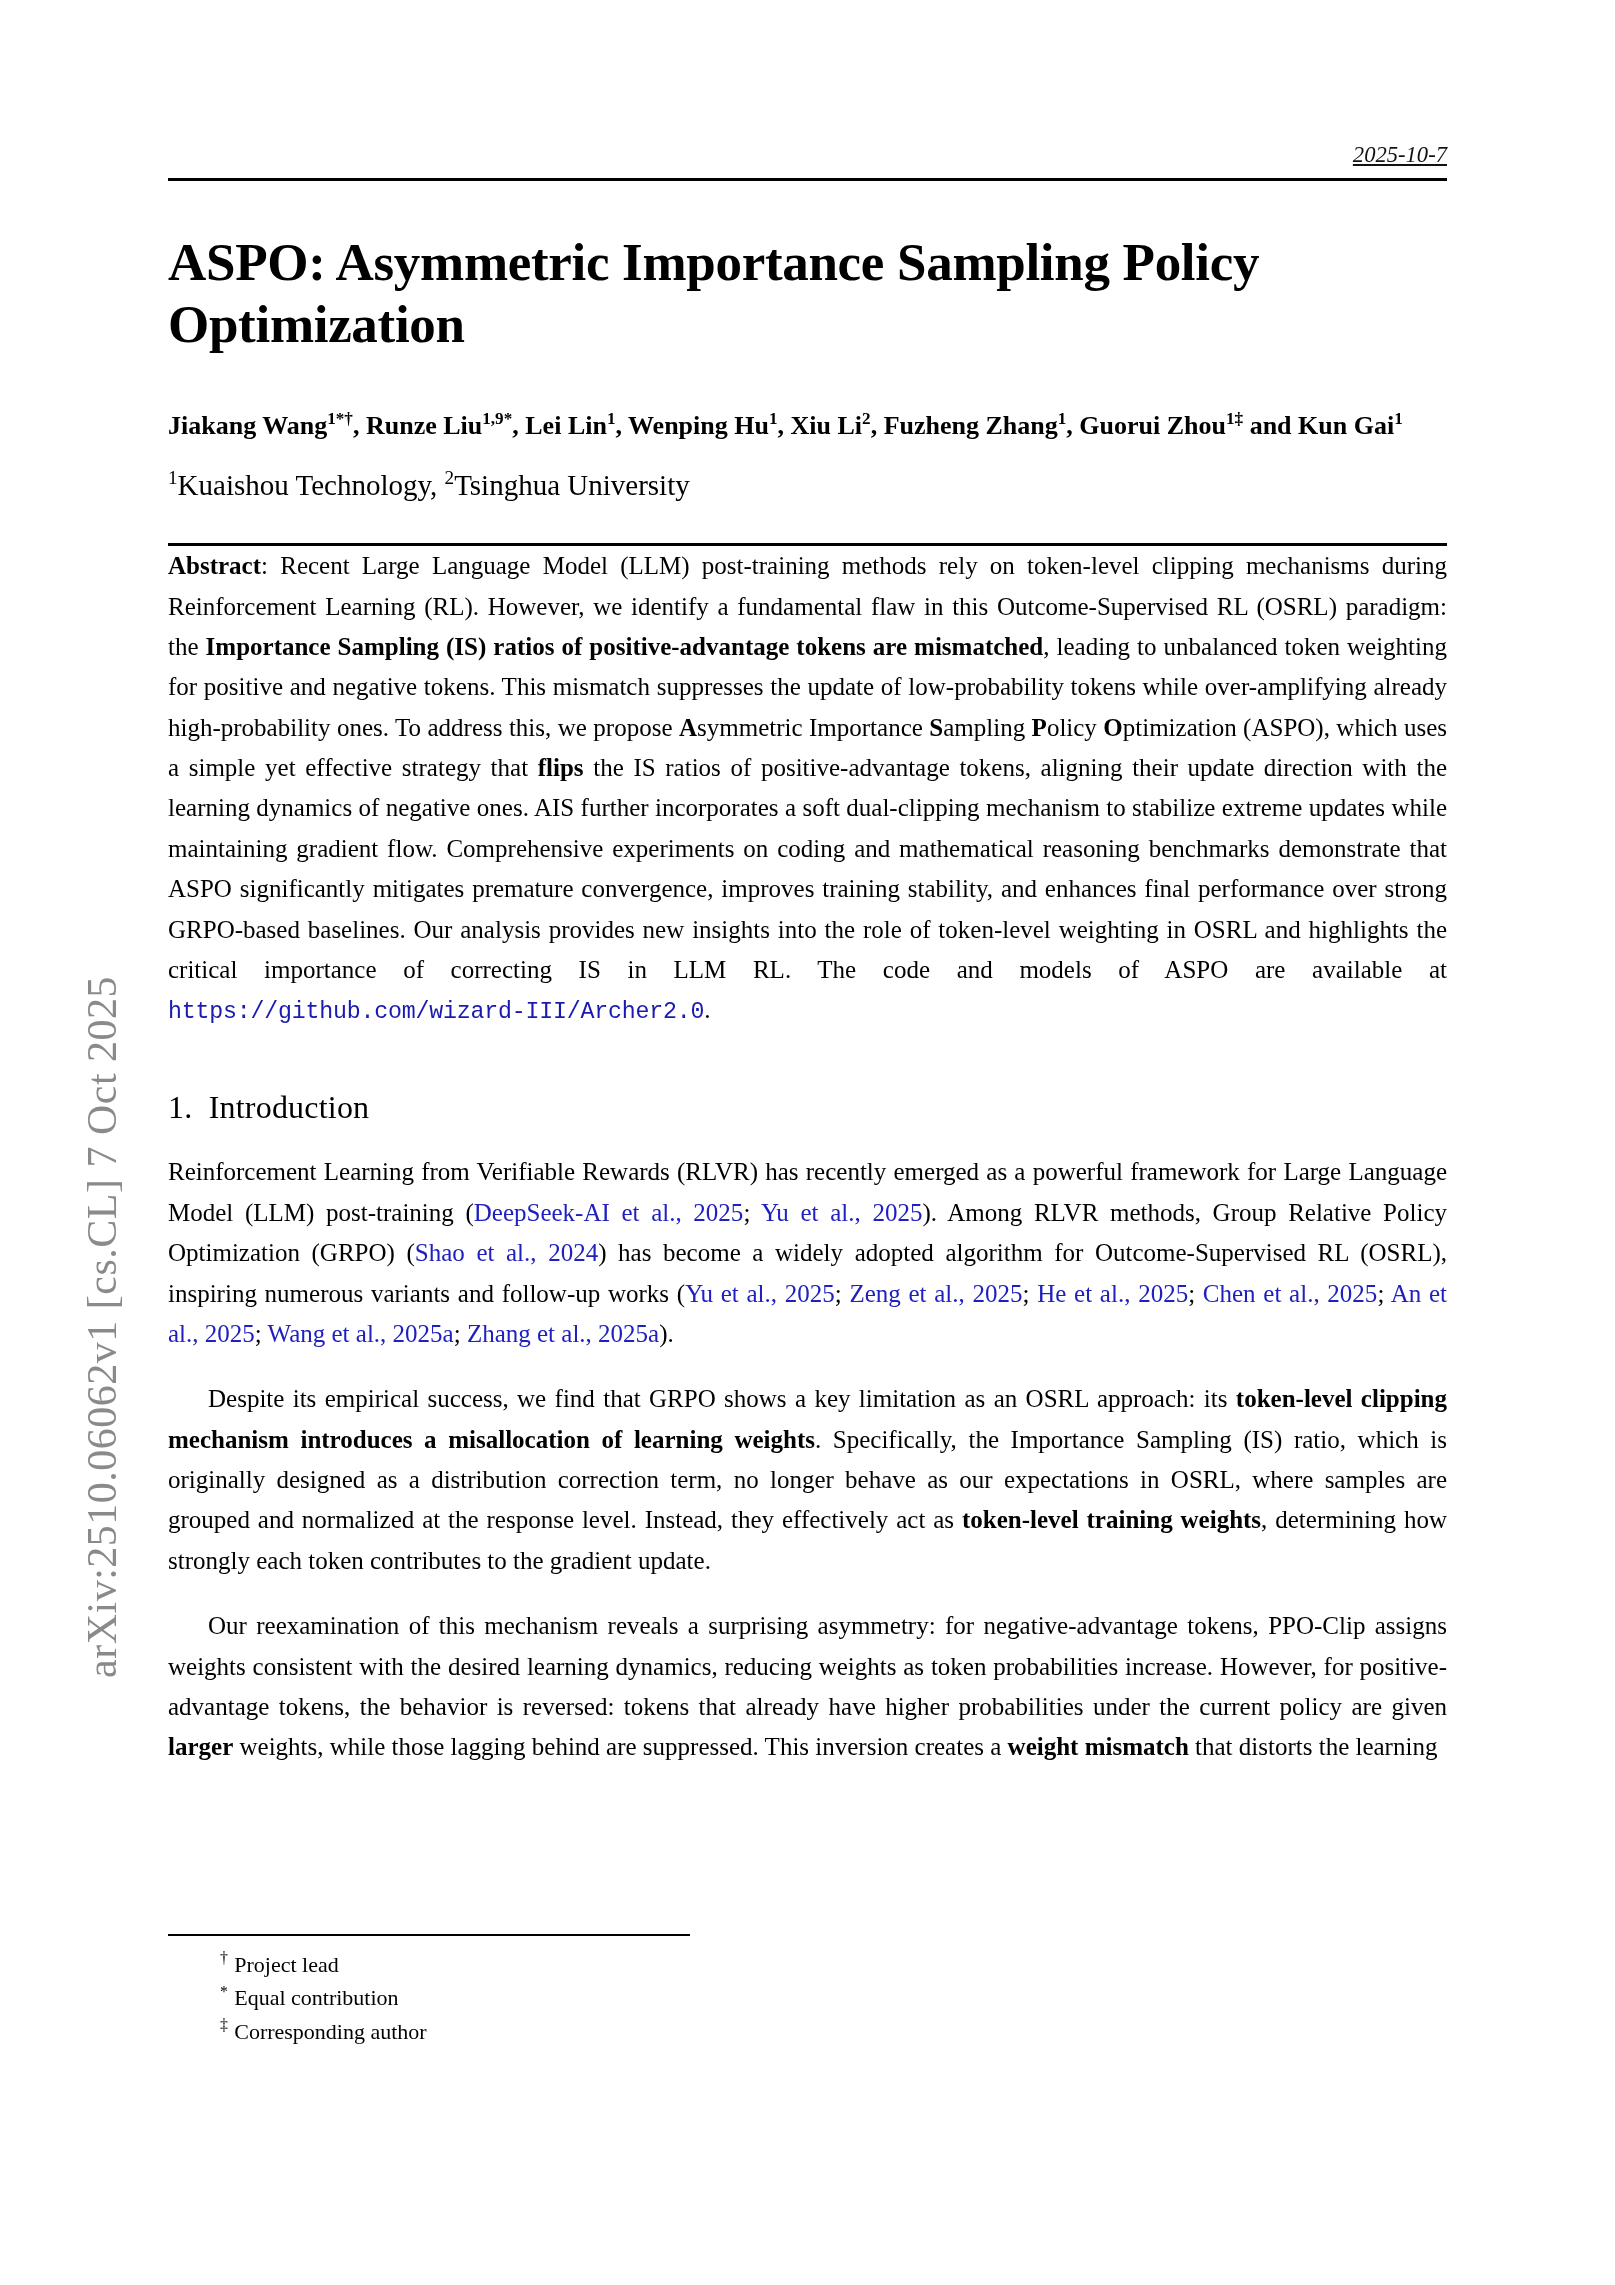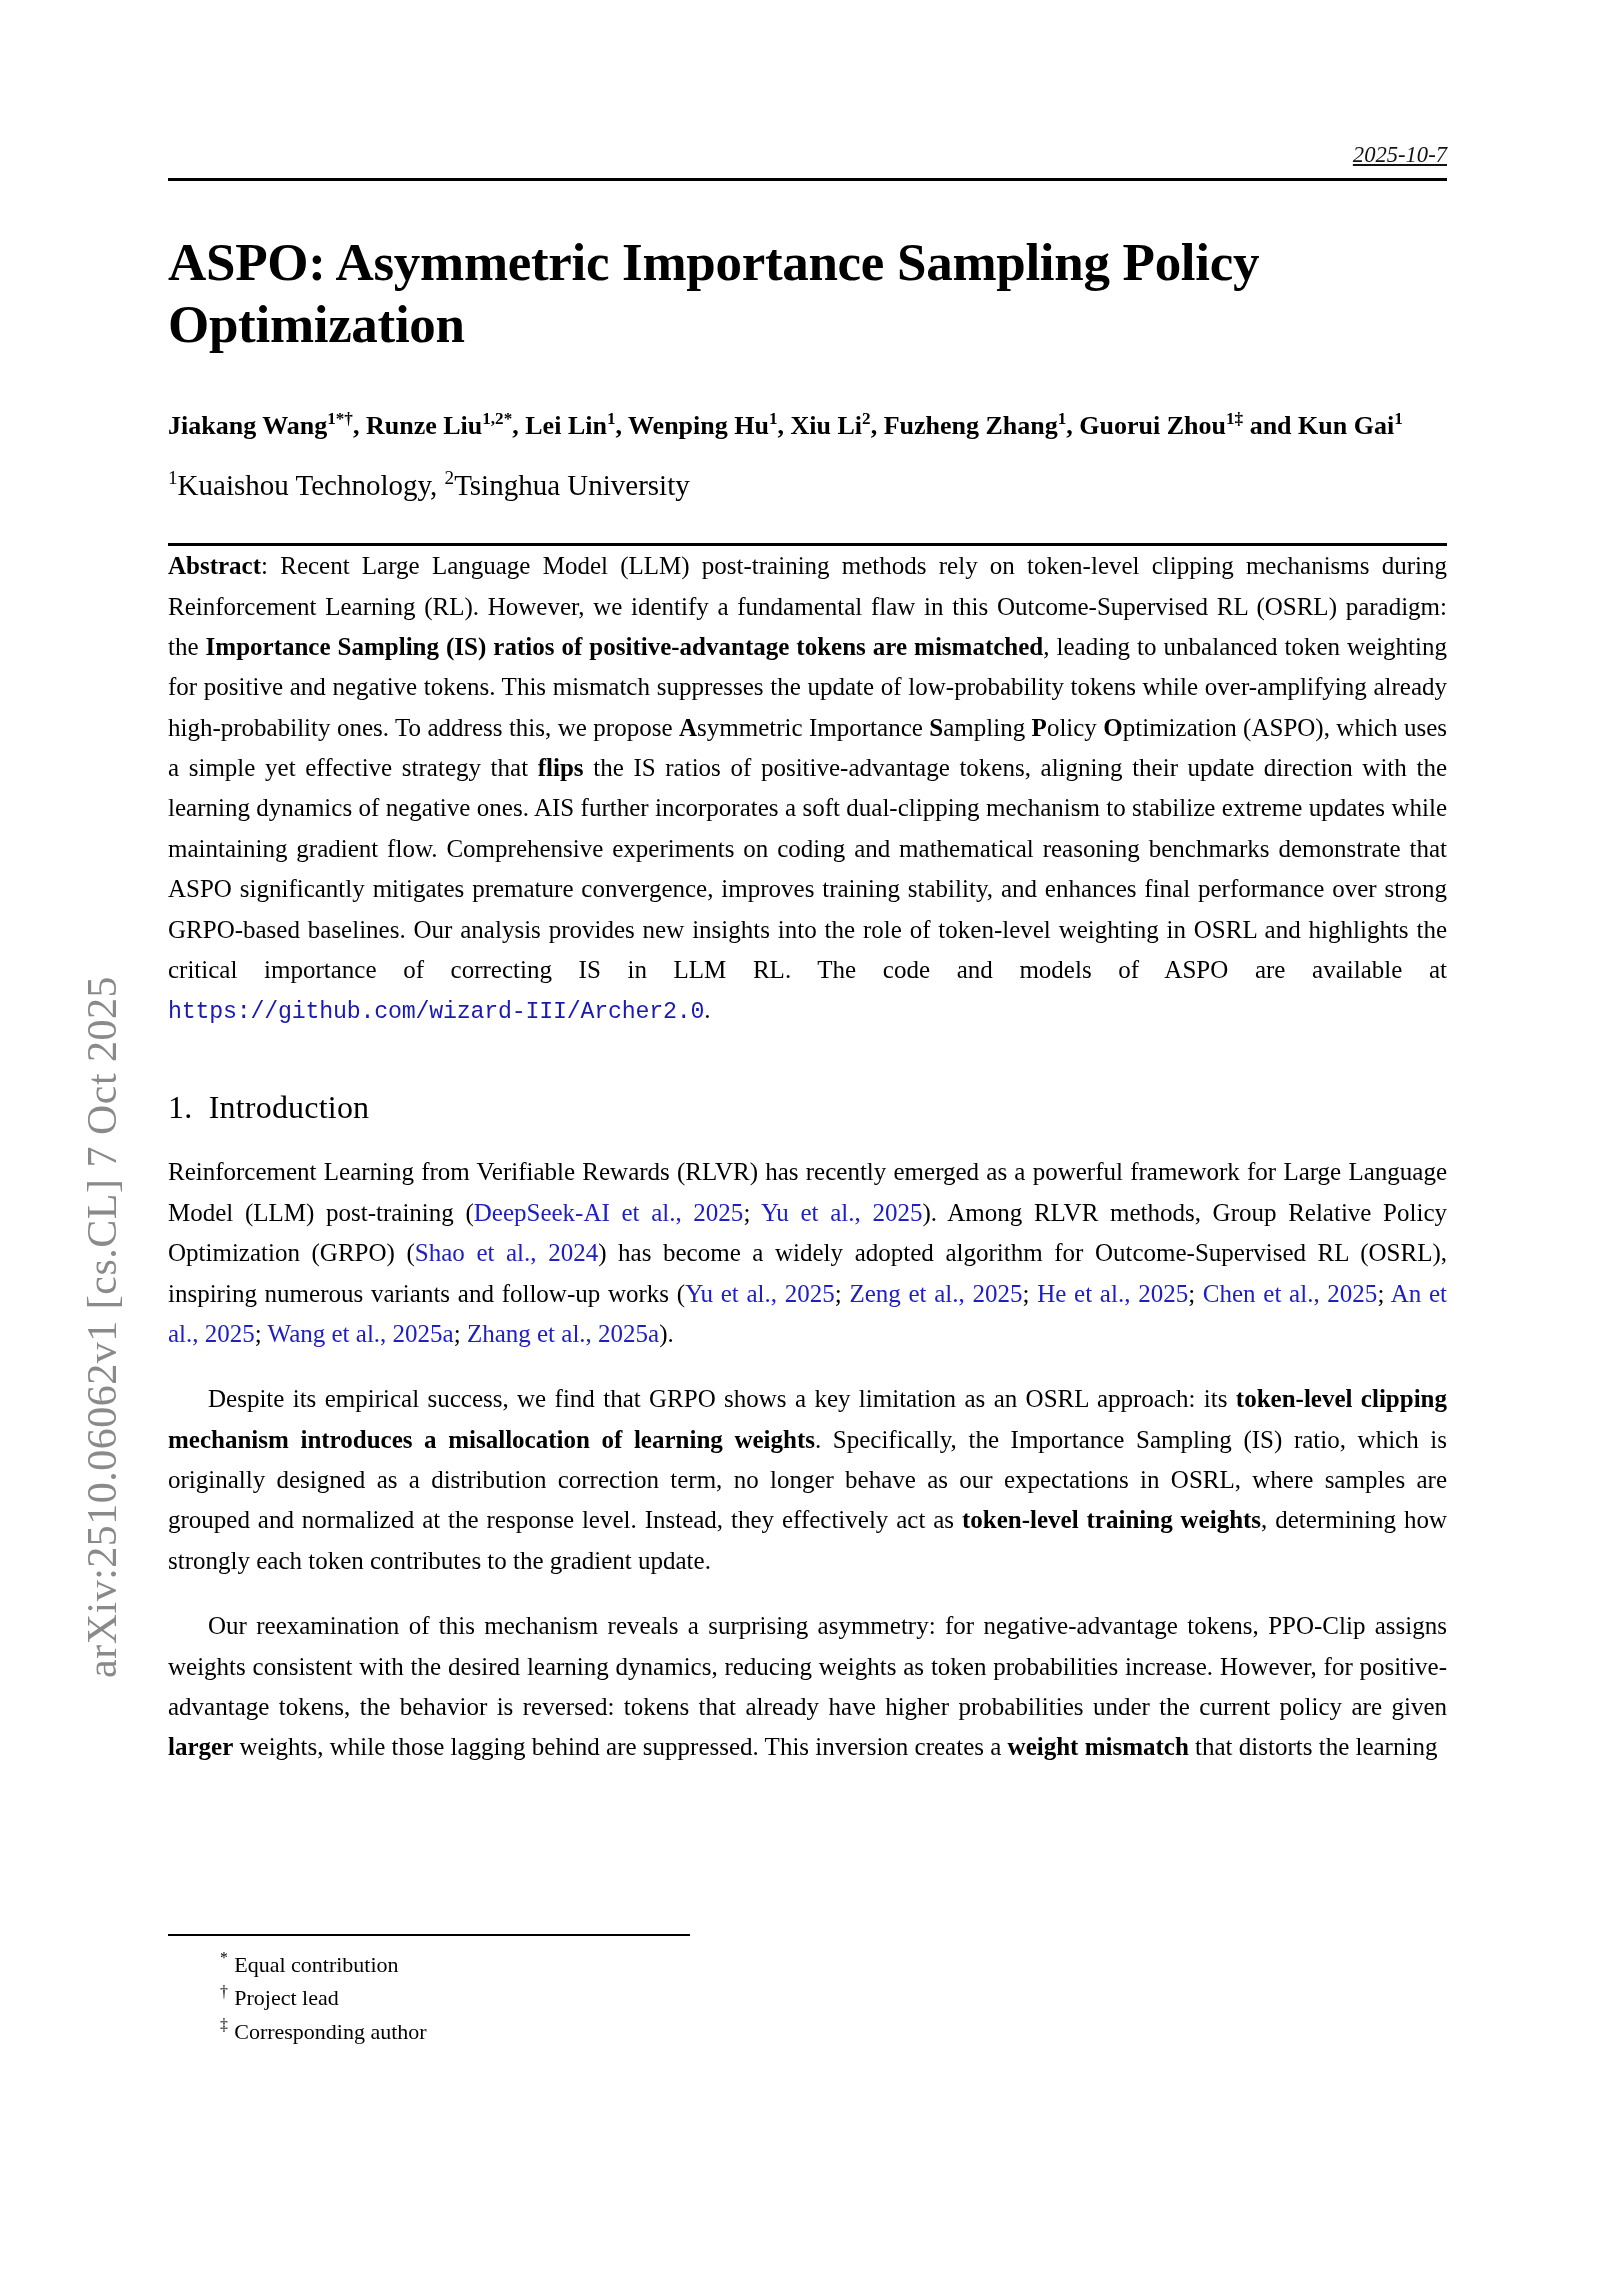--- a/index.html
+++ b/index.html
@@ -167,21 +167,21 @@
   <div class="arxiv-stamp">arXiv:2510.06062v1  [cs.CL]  7 Oct 2025</div>
 
   <div class="col">
 
     <div class="header-date">2025-10-7</div>
 
     <hr class="rule-thick">
 
     <h1 class="title">ASPO: Asymmetric Importance Sampling Policy Optimization</h1>
 
-    <div class="authors">Jiakang Wang<sup>1*†</sup>, Runze Liu<sup>1,2*</sup>, Lei Lin<sup>1</sup>, Wenping Hu<sup>1</sup>, Xiu Li<sup>2</sup>, Fuzheng Zhang<sup>1</sup>, Guorui Zhou<sup>1‡</sup> and Kun Gai<sup>1</sup></div>
+    <div class="authors">Jiakang Wang<sup>1*†</sup>, Runze Liu<sup>1,9*</sup>, Lei Lin<sup>1</sup>, Wenping Hu<sup>1</sup>, Xiu Li<sup>2</sup>, Fuzheng Zhang<sup>1</sup>, Guorui Zhou<sup>1‡</sup> and Kun Gai<sup>1</sup></div>
 
     <div class="affil"><sup>1</sup>Kuaishou Technology, <sup>2</sup>Tsinghua University</div>
 
     <hr class="rule-abstract">
 
     <div class="abstract"><b>Abstract</b>: Recent Large Language Model (LLM) post-training methods rely on token-level clipping mechanisms during Reinforcement Learning (RL). However, we identify a fundamental flaw in this Outcome-Supervised RL (OSRL) paradigm: the <b>Importance Sampling (IS) ratios of positive-advantage tokens are mismatched</b>, leading to unbalanced token weighting for positive and negative tokens. This mismatch suppresses the update of low-probability tokens while over-amplifying already high-probability ones. To address this, we propose <b>A</b>symmetric Importance <b>S</b>ampling <b>P</b>olicy <b>O</b>ptimization (ASPO), which uses a simple yet effective strategy that <b>flips</b> the IS ratios of positive-advantage tokens, aligning their update direction with the learning dynamics of negative ones. AIS further incorporates a soft dual-clipping mechanism to stabilize extreme updates while maintaining gradient flow. Comprehensive experiments on coding and mathematical reasoning benchmarks demonstrate that ASPO significantly mitigates premature convergence, improves training stability, and enhances final performance over strong GRPO-based baselines. Our analysis provides new insights into the role of token-level weighting in OSRL and highlights the critical importance of correcting IS in LLM RL. The code and models of ASPO are available at <span class="url-link">https://github.com/wizard-III/Archer2.0</span>.</div>
 
     <h2 class="section-head">
       <span class="num">1.</span><span>Introduction</span>
     </h2>
@@ -191,24 +191,24 @@
     <p class="body-p indent">Despite its empirical success, we find that GRPO shows a key limitation as an OSRL approach: its <b>token-level clipping mechanism introduces a misallocation of learning weights</b>. Specifically, the Importance Sampling (IS) ratio, which is originally designed as a distribution correction term, no longer behave as our expectations in OSRL, where samples are grouped and normalized at the response level. Instead, they effectively act as <b>token-level training weights</b>, determining how strongly each token contributes to the gradient update.</p>
 
     <p class="body-p indent">Our reexamination of this mechanism reveals a surprising asymmetry: for negative-advantage tokens, PPO-Clip assigns weights consistent with the desired learning dynamics, reducing weights as token probabilities increase. However, for positive-advantage tokens, the behavior is reversed: tokens that already have higher probabilities under the current policy are given <b>larger</b> weights, while those lagging behind are suppressed. This inversion creates a <b>weight mismatch</b> that distorts the learning</p>
 
   </div>
 
   <div class="footnotes">
     <hr class="rule-footnote">
     <div class="fn-list">
       <div class="fn-item">
-        <sup>*</sup><span>Equal contribution</span>
+        <sup>†</sup><span>Project lead</span>
       </div>
       <div class="fn-item">
-        <sup>†</sup><span>Project lead</span>
+        <sup>*</sup><span>Equal contribution</span>
       </div>
       <div class="fn-item">
         <sup>‡</sup><span>Corresponding author</span>
       </div>
     </div>
   </div>
 
 </div>
 
 

